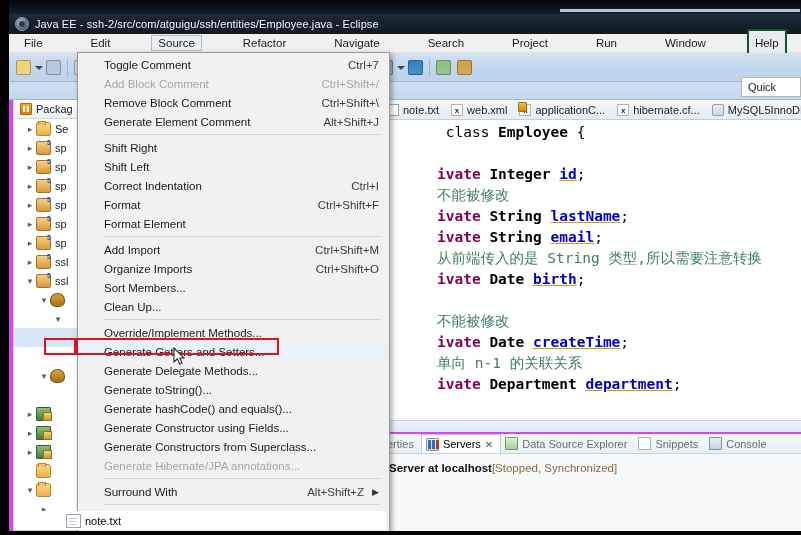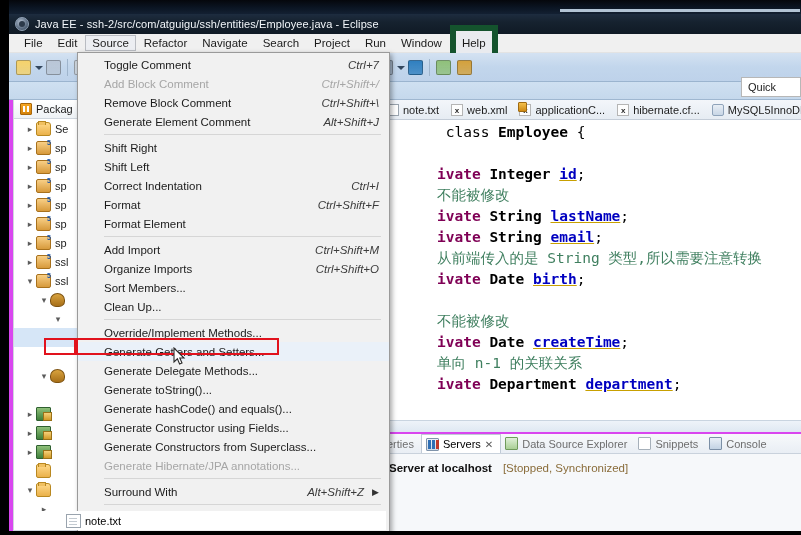--- a/index.html
+++ b/index.html
@@ -57,33 +57,33 @@
     content:""; position:absolute; left:3px; top:3px; width:6px; height:6px;
     border-radius:50%; background:#2c3a4a;
   }
   .tb-title { white-space: nowrap; font-size: 11px; letter-spacing: .1px; }
 
   
   .menubar {
     height: 19px; background: #f0f0f0;
     display: flex; align-items: center; padding-left: 8px;
     border-bottom: 1px solid #e3e3e3;
-    font-size: 11.5px; color: #1b1b1b;
+    font-size: 11.5px; color: #1b1b1b; gap: 33px;
   }
   .menubar .mi {
     padding: 2px 7px; margin-right: 1px; cursor: default; white-space: nowrap;
   }
   .menubar .mi.active {
     background: #eceef2;
     border: 1px solid #b9bcc2;
     padding: 1px 6px;
   }
   .menubar .mi.boxed {
     background: #e9ebef;
-    border: 6px solid #14532d;
+    border: 2px solid #14532d;
     padding: 6px 6px;
   }
 
   
   .toolbar {
     height: 29px;
     background: linear-gradient(180deg,#d4e2f2 0%,#c2d6ec 50%,#bed2ea 100%);
     border-bottom: 1px solid #9bb4cf;
     display: flex; align-items: center;
     padding-left: 4px; position: relative;
@@ -236,21 +236,21 @@
   .bi-servers:after{content:"";position:absolute;left:1px;top:1px;width:3px;height:9px;background:#2f6fb5;
                     box-shadow:4px 0 0 0 #2f6fb5, 8px 0 0 0 #c0392b;}
   .bi-ds{ background:linear-gradient(180deg,#dff0d8,#a9cf95); border:1px solid #6f9a5b; }
   .bi-snip{ background:#fff; border:1px solid #a6b0ba; }
   .bi-console{ background:linear-gradient(180deg,#e9f0f7,#c3d3e4); border:1px solid #7b8fa6; }
   .bclose{ margin-left:4px; color:#555; font-size:10px; }
 
   .serverline {
     display:flex; align-items:center; padding: 8px 0 0 6px; font-size:11.5px;
   }
-  .serverline .sname { font-weight:bold; color:#111; margin-right:11px; }
+  .serverline .sname { font-weight:bold; color:#111; margin-right:0; }
   .serverline .sstate { color:#8a6d3b; }
 
   
   .menupop {
     position: absolute; left: 68px; top: 38px;
     width: 313px; 
     background: #f1f1f1;
     border: 1px solid #9a9a9a;
     box-shadow: 2px 2px 5px rgba(0,0,0,.35);
     padding: 2px 0 2px 0;
@@ -260,21 +260,21 @@
   }
   .menupop .gutter {
     position:absolute; left:0; top:0; bottom:0; width:24px;
     background:#f1f1f1;
   }
   .mrow {
     position: relative; height: 19px; display:flex; align-items:center;
     padding-left: 26px; padding-right: 10px; white-space: nowrap;
   }
   .mrow .mlabel { flex: 1 1 auto; }
-  .mrow .maccel { color:#3b3b3b; margin-left: 14px; font-style: italic; }
+  .mrow .maccel { color:#3b3b3b; margin-left: 14px; }
   .mrow.dis .mlabel, .mrow.dis .maccel { color:#a6a6a6; }
   .mrow.hov { background:#eaf1f9; }
   .msep { height: 1px; background:#d6d6d6; margin: 3px 8px 3px 26px; }
   .submark { margin-left: 8px; font-size: 9px; color:#333; }
 
   
   .redbox {
     position: absolute; left: 65px; top: 324px; width: 205px; height: 17px;
     border: 2px solid #e1121d; z-index: 70; pointer-events:none;
   }

